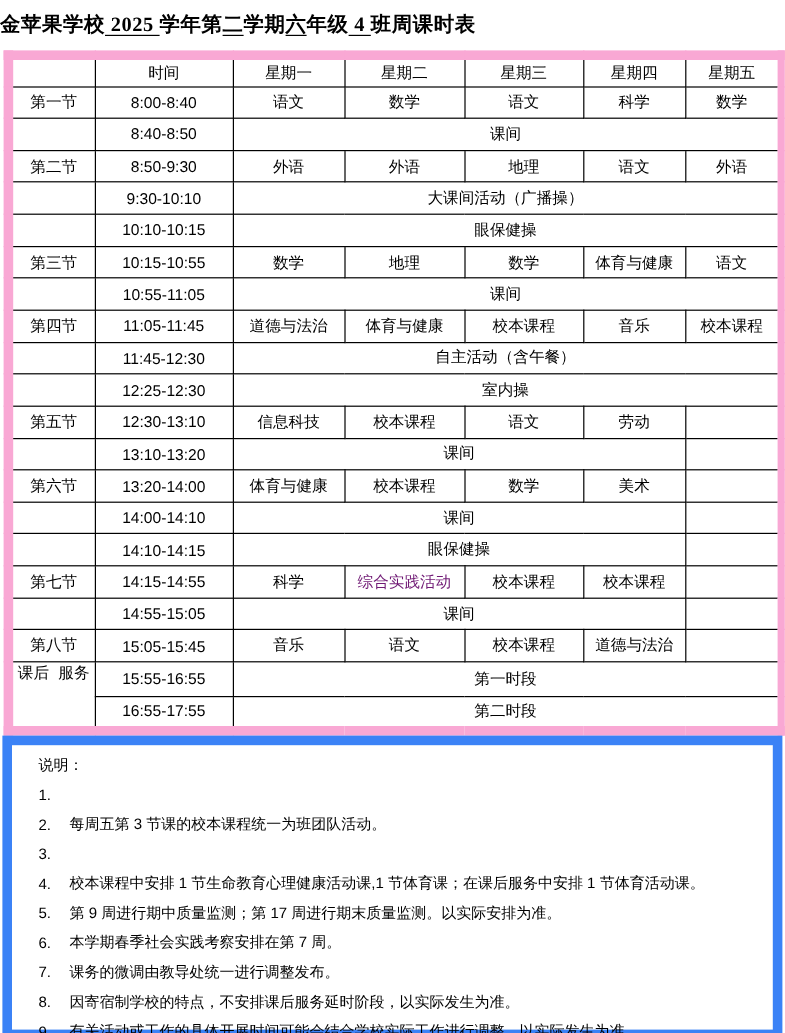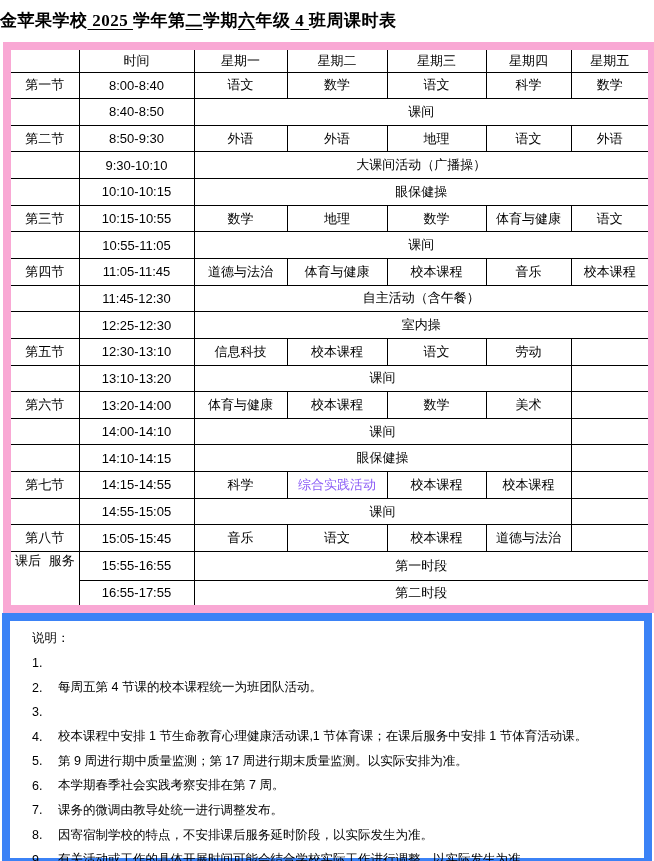--- a/index.html
+++ b/index.html
@@ -39,21 +39,21 @@
     border: 1px solid #000;
     text-align: center;
     vertical-align: middle;
     font-size: 13px;
     padding: 0;
     overflow: hidden;
     white-space: nowrap;
   }
   table.grid tr { height: 26.65px; }
   table.grid tr.hdr { height: 26px; }
-  td.small { font-size: 10px; color: #8b5cf6; margin-left: 47px; }
+  td.small { font-size: 10px; color: #701a75; margin-left: 47px; }
   td.svc {
     padding: 0;
   }
   td.svc .svc-inner {
     display: flex;
     flex-direction: row;
     justify-content: space-around;
     height: 53px;
   }
   .notes {
@@ -248,21 +248,21 @@
 </tbody>
   </table>
 
 <div class="notes">
   <div class="heading">说明：</div>
   <div class="line">
     <span class="num">1.</span>
   </div>
   <div class="line">
     <span class="num">2.</span>
-    <span>每周五第 4 节课的校本课程统一为班团队活动。</span>
+    <span>每周五第 3 节课的校本课程统一为班团队活动。</span>
   </div>
   <div class="line">
     <span class="num">3.</span>
   </div>
   <div class="line">
     <span class="num">4.</span>
     <span>校本课程中安排 1 节生命教育心理健康活动课,1 节体育课；在课后服务中安排 1 节体育活动课。</span>
   </div>
   <div class="line">
     <span class="num">5.</span>

